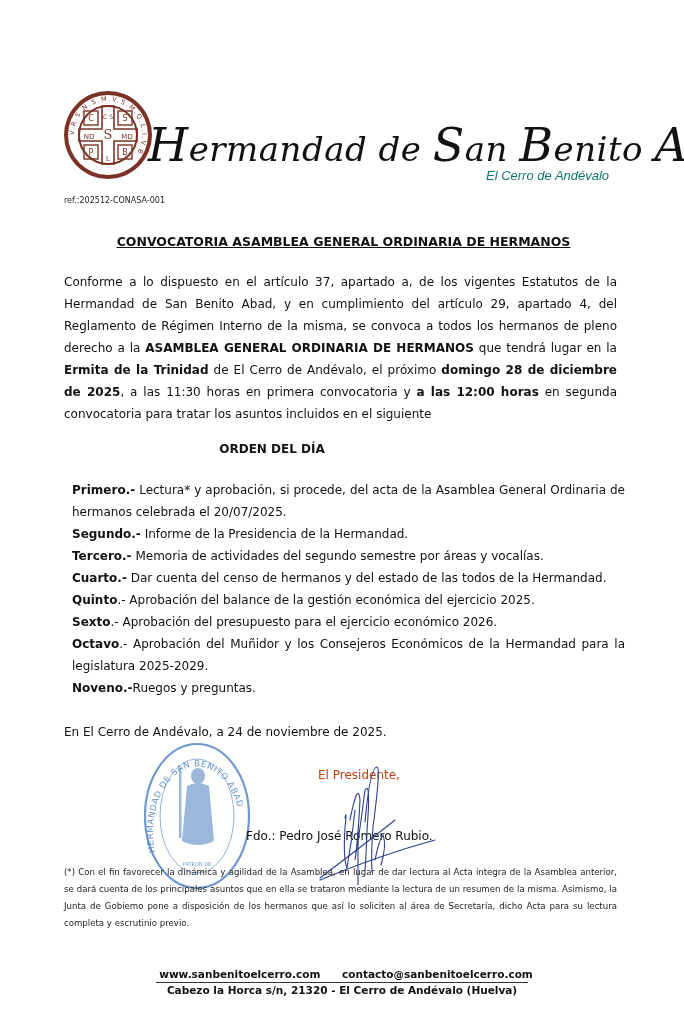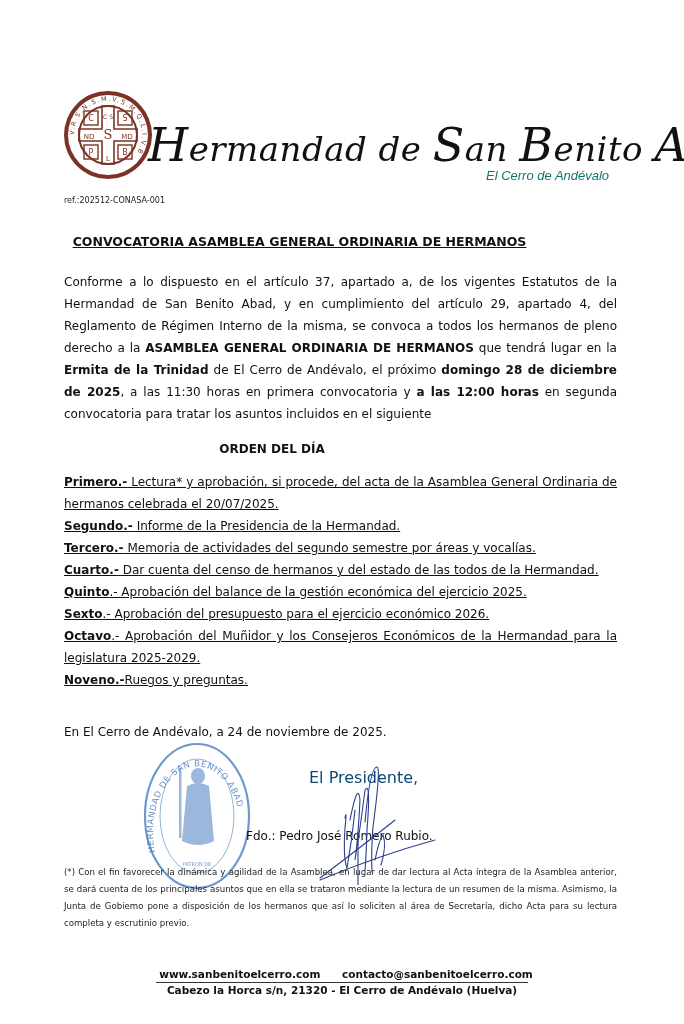--- a/index.html
+++ b/index.html
@@ -23,50 +23,50 @@
     position: absolute; left: 486px; top: 168px; white-space: nowrap;
     font-family: Liberation Sans, sans-serif; font-style: italic; font-size: 13px; color: #0f766e;
   }
   .ref {
     position: absolute; left: 64px; top: 196px; font-size: 8px; color: #222;
   }
   .ref b { font-weight: normal; }
 
   .doc-title {
     position: absolute; left: 0; width: 599px; top: 234px; text-align: center;
-    font-size: 12.5px; font-weight: bold; text-decoration: underline; color: #111;
+    font-size: 12.5px; font-weight: bold; text-decoration: underline; color: #111; padding-left: 44px;
   }
 
   .body-text {
     position: absolute; left: 64px; width: 553px; top: 271px;
     font-size: 12px; line-height: 22px; text-align: justify; color: #111;
   }
   .body-text b { font-weight: bold; }
 
   .orden-title {
     position: absolute; left: 0; width: 544px; top: 442px; text-align: center;
     font-size: 12px; font-weight: bold; color: #111;
   }
 
   .agenda {
     position: absolute; left: 64px; width: 553px; top: 471px;
     font-size: 12px; line-height: 22px; text-align: justify; color: #111;
-    list-style: none; margin: 0; padding: 0; text-decoration: underline;
+    list-style: none; margin: 8px; padding: 0;
   }
   .agenda li { margin: 0; padding: 0; }
   .agenda .lbl { font-weight: bold; }
 
   .place-date {
     position: absolute; left: 64px; top: 725px; font-size: 12px; color: #111;
   }
   .stamp {
     position: absolute; left: 143px; top: 742px; width: 108px; height: 148px;
   }
   .president {
-    position: absolute; left: 309px; top: 768px; font-size: 16px; color: #0c4a6e;
+    position: absolute; left: 318px; top: 768px; font-size: 12px; color: #c2410c;
   }
   .signed {
     position: absolute; left: 246px; top: 829px; font-size: 12px; color: #111;
   }
   .signature {
     position: absolute; left: 260px; top: 760px; width: 180px; height: 125px;
   }
 
   .footnote {
     position: absolute; left: 64px; width: 553px; top: 864px;

